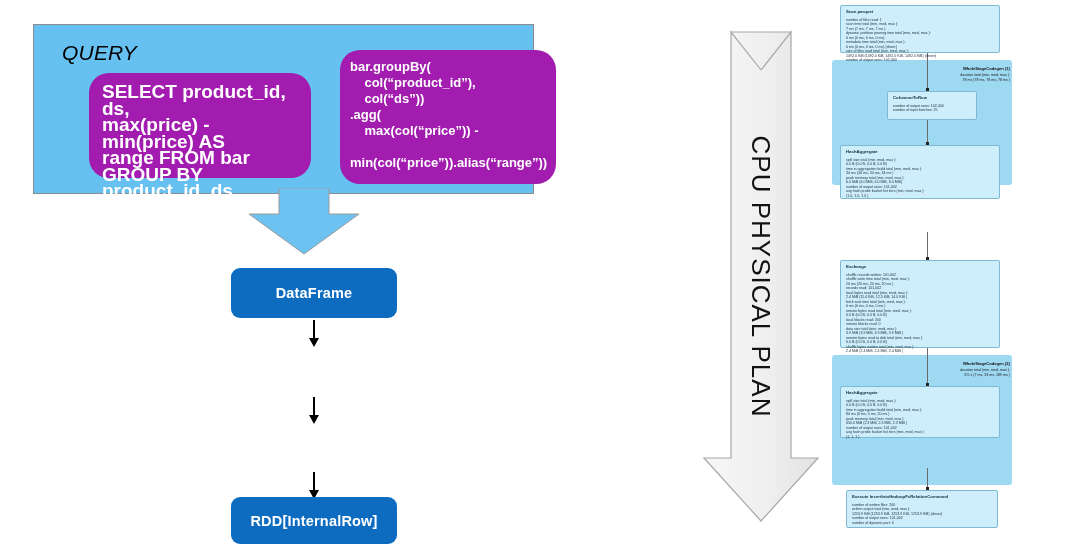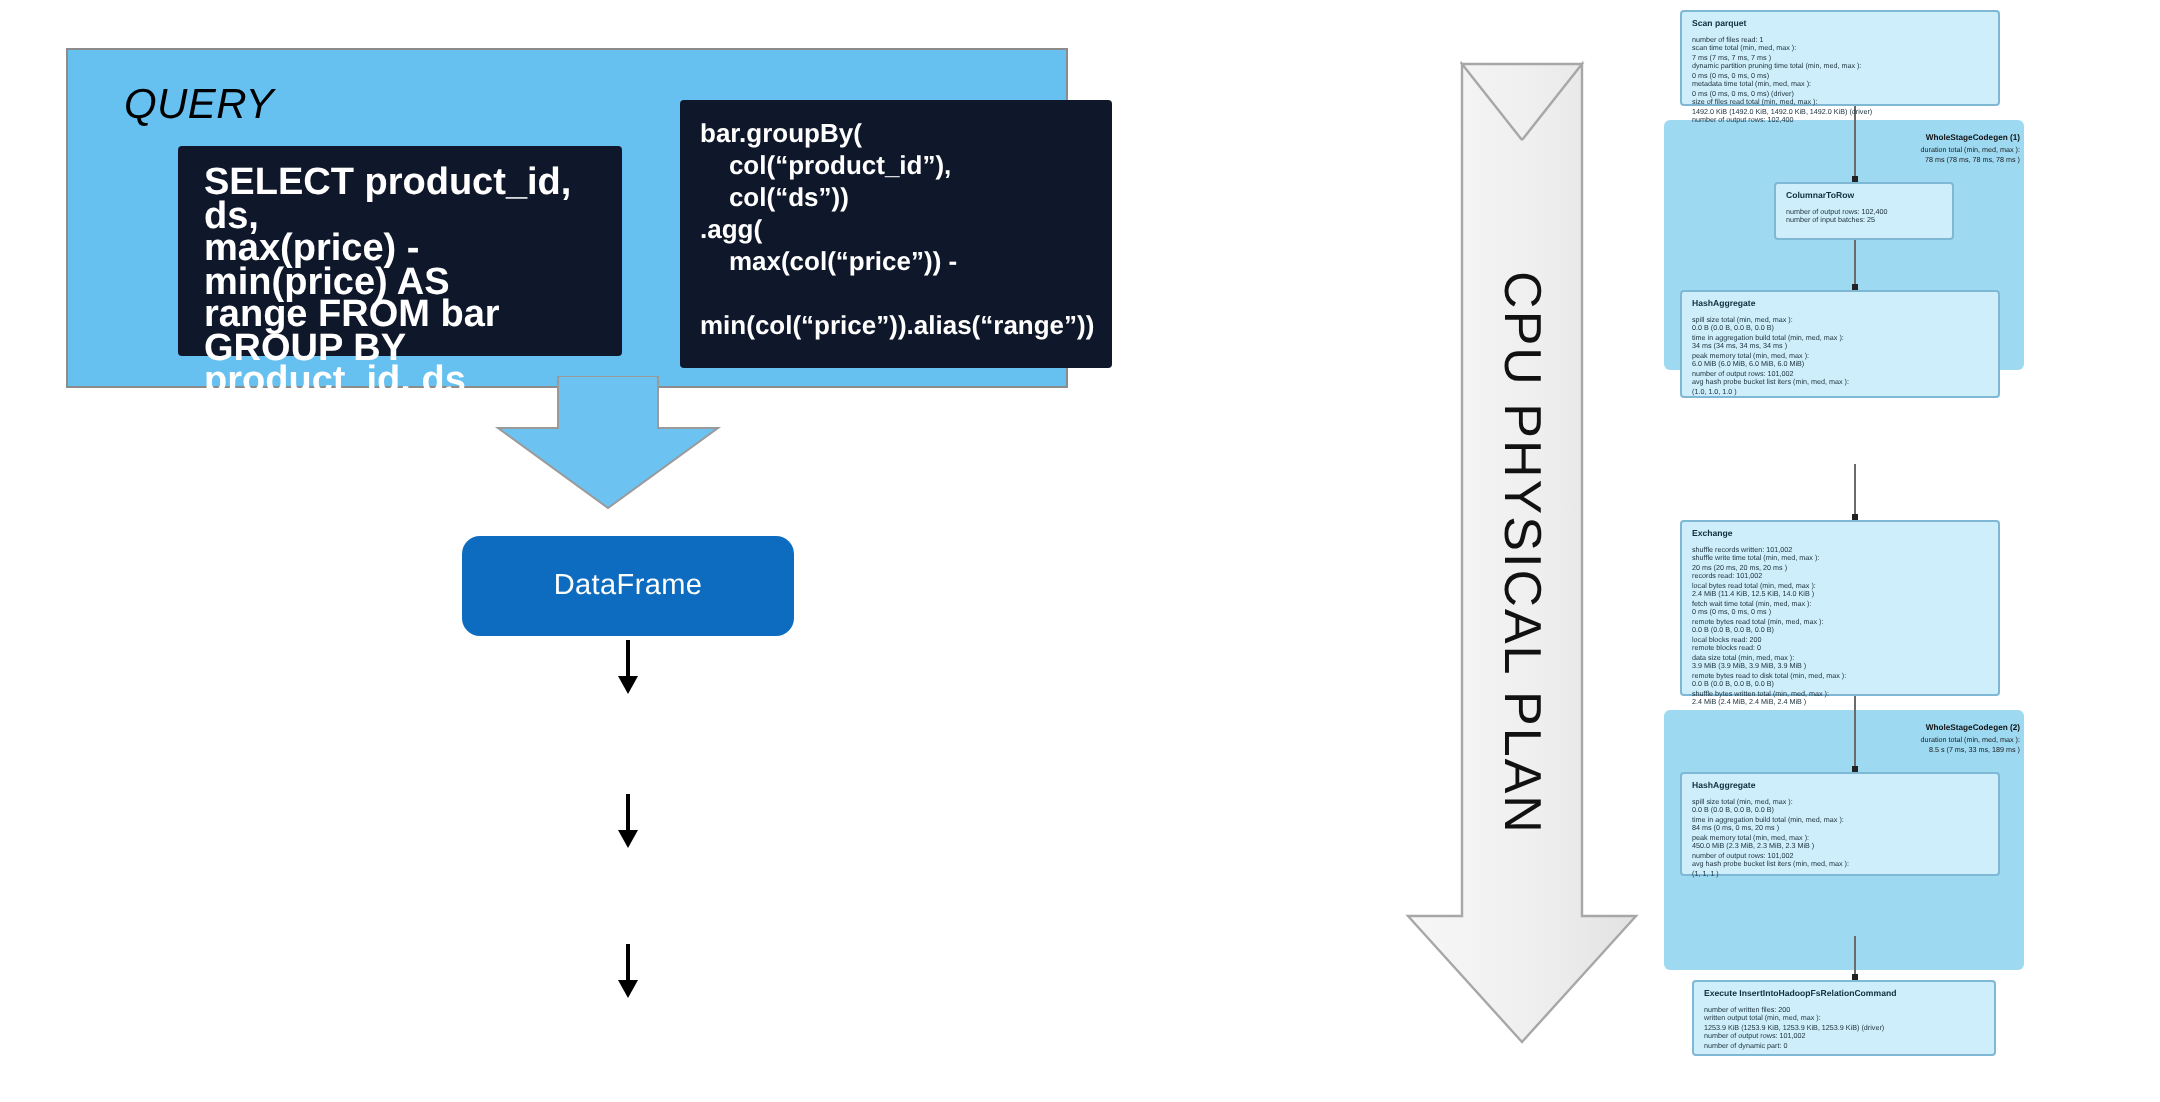--- a/index.html
+++ b/index.html
@@ -13,42 +13,42 @@
   
   #query-panel{
     position:absolute;left:33px;top:24px;width:501px;height:170px;
     background:#66c0f0;border:1px solid #8c8c8c;box-sizing:border-box;
   }
   #query-title{
     position:absolute;left:28px;top:16px;
     font-size:21px;color:#000;letter-spacing:.2px;font-style:italic;
   }
   .code-box{
-    position:absolute;background:#0f172a;border-radius:2px;color:#fff;
+    position:absolute;background:#a21caf;border-radius:20px;color:#fff;
     box-sizing:border-box;
   }
   #sql-box{
     left:55px;top:48px;width:222px;height:105px;
     padding:11px 12px 0 13px;font-size:19px;line-height:16.5px;font-weight:bold;
   }
   #api-box{
     left:306px;top:25px;width:216px;height:134px;
     padding:9px 6px 0 10px;font-size:13px;line-height:16px;font-weight:bold;
   }
   .code-box pre{margin:0;font-family:"Liberation Sans", sans-serif;white-space:pre-wrap;}
 
   
   #flow-arrow{position:absolute;left:245px;top:188px;width:118px;height:68px;}
 
   
   .stage-box{
     position:absolute;left:231px;width:166px;height:50px;
     background:#0d6cc0;border-radius:9px;color:#fff;
     display:flex;align-items:center;justify-content:center;
-    font-size:14.5px;letter-spacing:.2px;
+    font-size:14.5px;letter-spacing:.2px;font-weight:bold;
   }
   #stage-0{top:268px;}
   #stage-1{top:345px;}
   #stage-2{top:422px;}
   #stage-3{top:497px;height:47px;}
   .tiny-arrow{position:absolute;left:307px;width:14px;height:28px;}
 
   
   #cpu-arrow{position:absolute;left:702px;top:26px;width:118px;height:500px;}
   #cpu-arrow-label{
@@ -122,20 +122,23 @@
   <svg class="tiny-arrow" style="top:397px" viewBox="0 0 14 28">
     <line x1="7" y1="0" x2="7" y2="19" stroke="#000" stroke-width="2"></line>
     <polygon points="7,27 2,18 12,18" fill="#000"></polygon>
   </svg>
 
   <svg class="tiny-arrow" style="top:472px" viewBox="0 0 14 28">
     <line x1="7" y1="0" x2="7" y2="19" stroke="#000" stroke-width="2"></line>
     <polygon points="7,27 2,18 12,18" fill="#000"></polygon>
   </svg>
 
+  <div class="stage-box" id="stage-3">
+    <span>RDD[InternalRow]</span>
+  </div>
 
   <svg id="cpu-arrow" viewBox="0 0 118 500" preserveAspectRatio="none">
     <defs>
       <linearGradient id="gryGrad" x1="0" y1="0" x2="1" y2="0">
         <stop offset="0%" stop-color="#f7f7f7"></stop>
         <stop offset="55%" stop-color="#efefef"></stop>
         <stop offset="100%" stop-color="#e2e2e2"></stop>
       </linearGradient>
     </defs>
     <polygon points="29,6 89,6 59,44 89,6 89,432 116,432 59,495 2,432 29,432 29,6 59,44" fill="url(#gryGrad)" stroke="#a7a7a7" stroke-width="1.2"></polygon>

